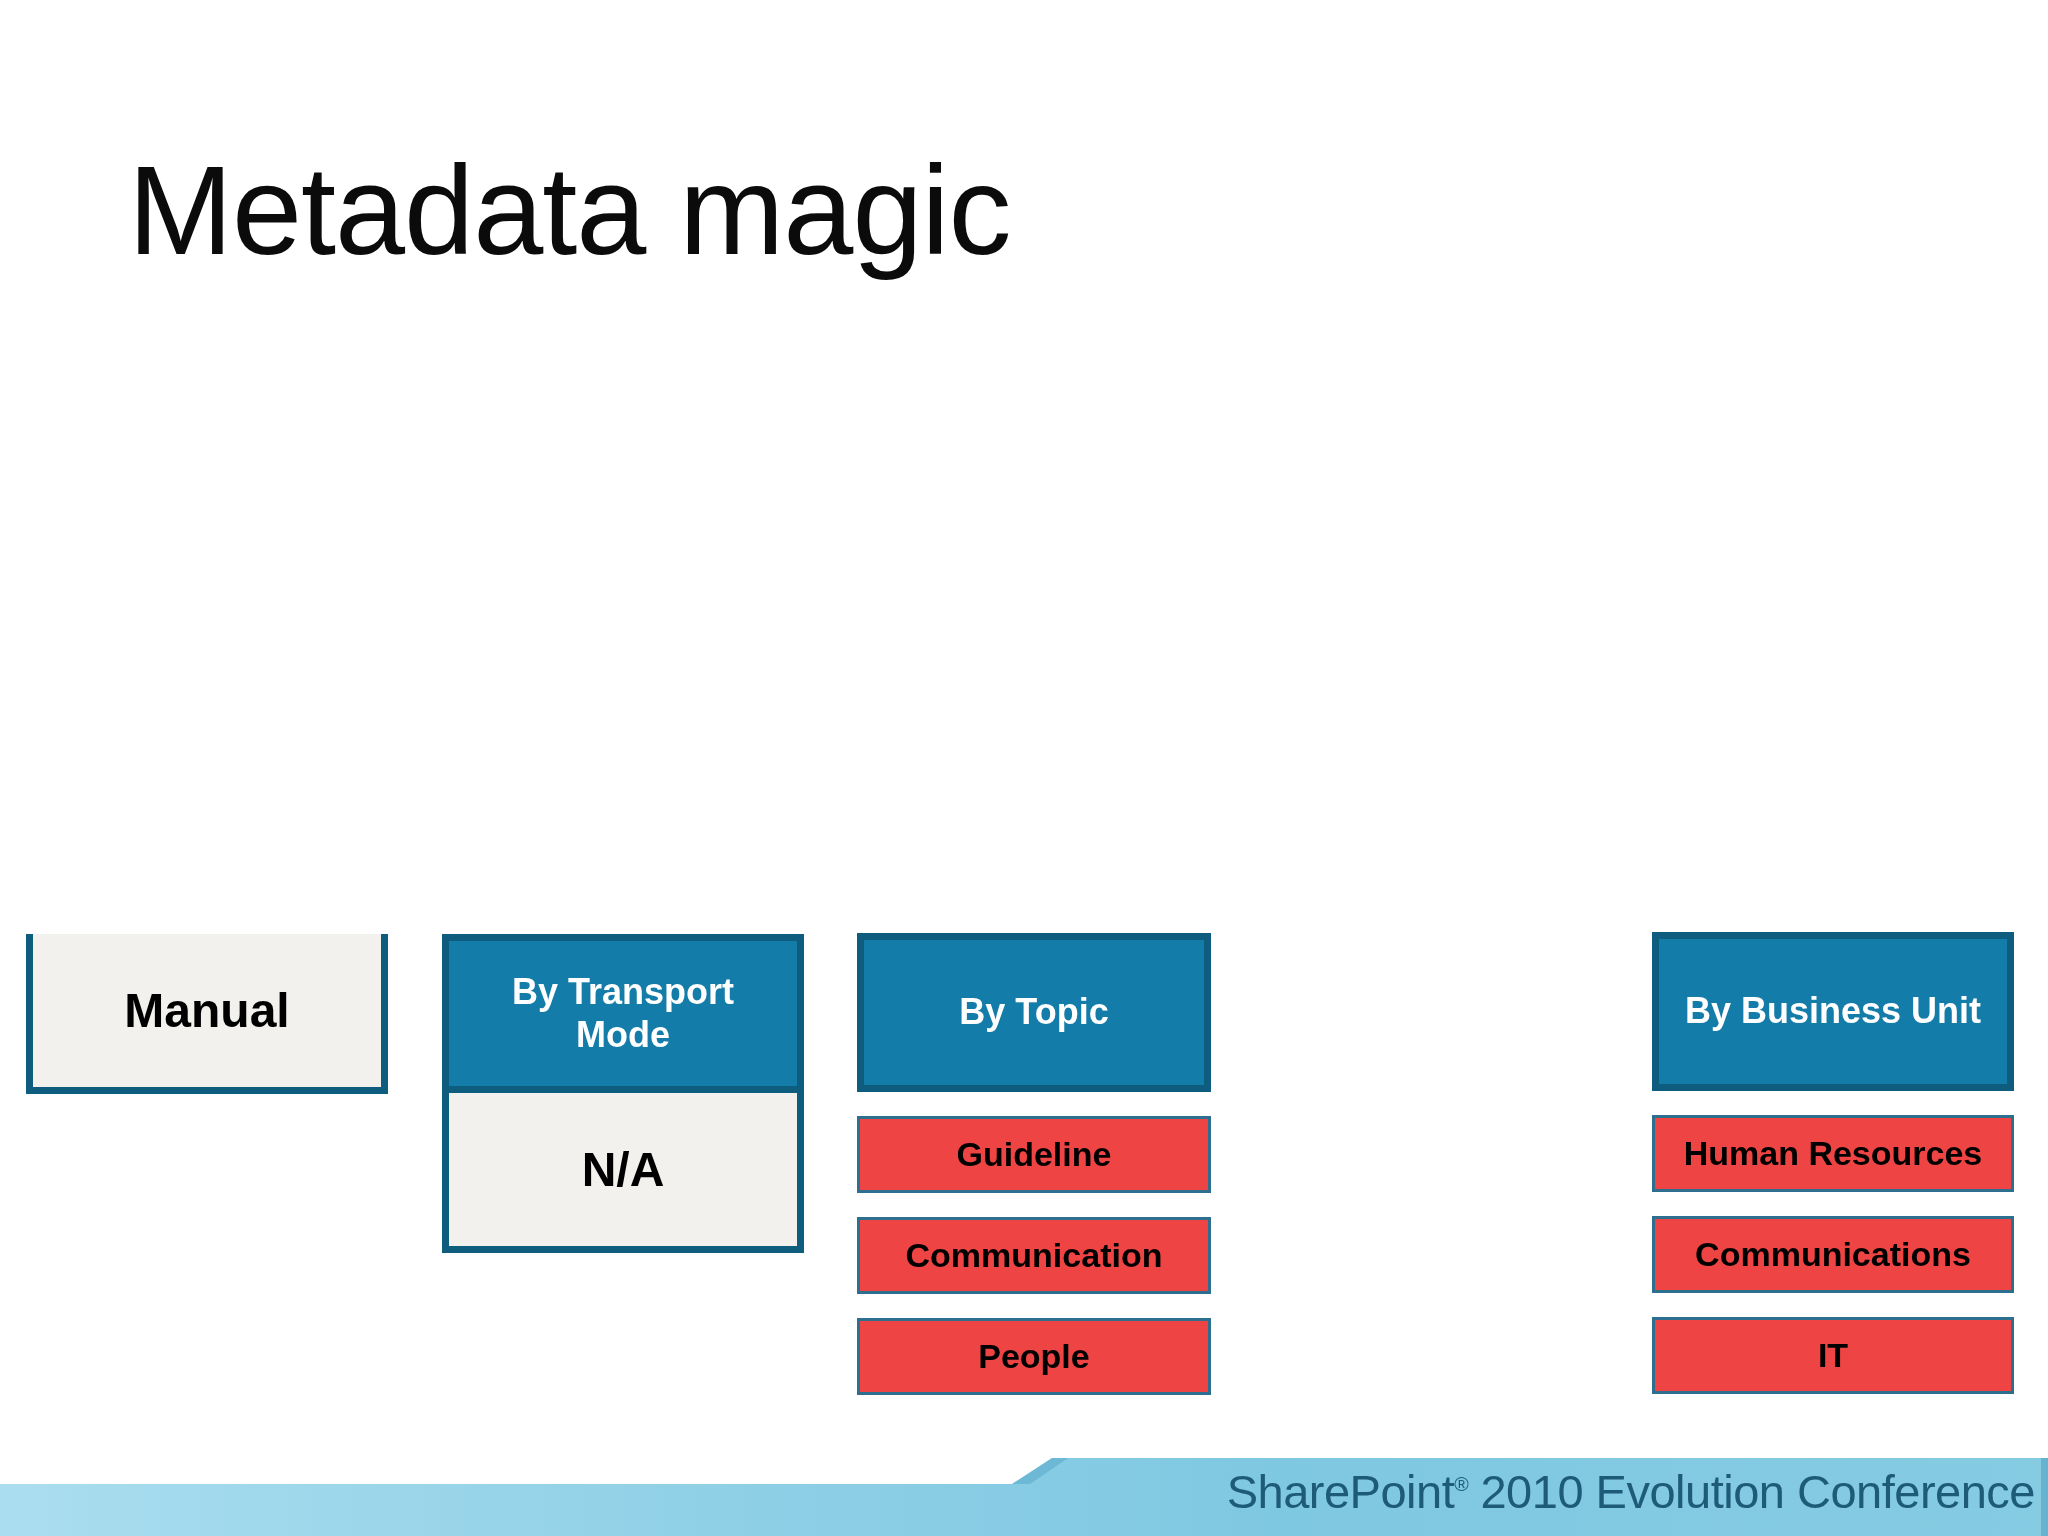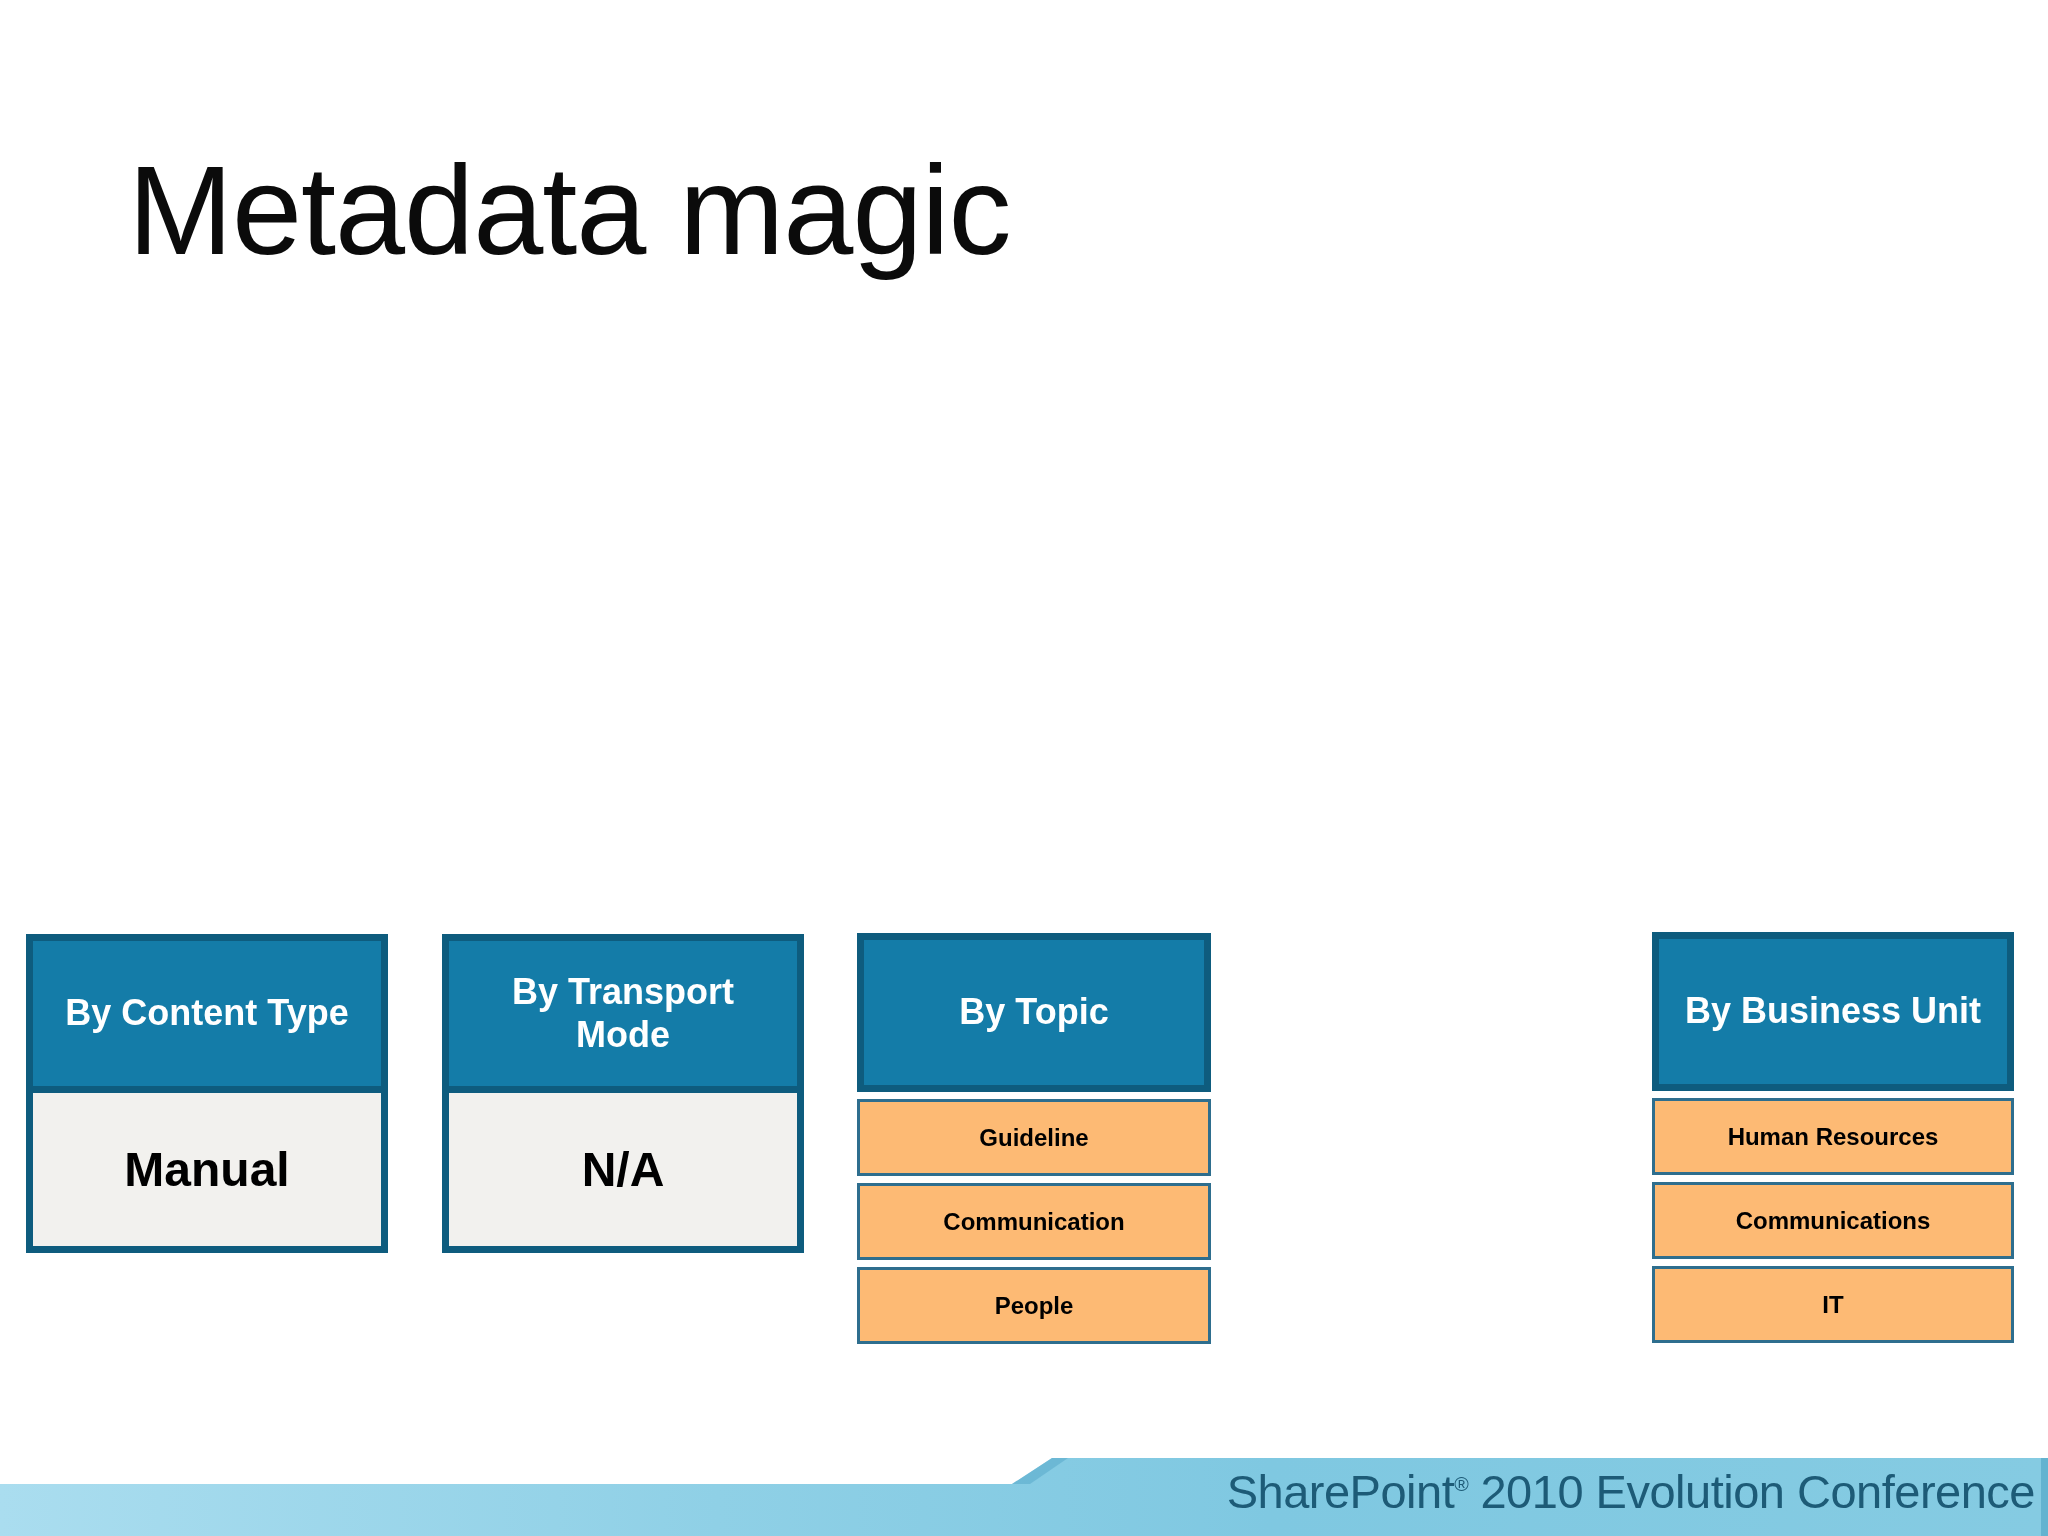--- a/index.html
+++ b/index.html
@@ -78,26 +78,26 @@
     color:#000000;
     font-weight:700;
     font-size:48px;
     display:flex;
     align-items:center;
     justify-content:center;
     text-align:center;
   }
   .box-cell {
     height:77px;
-    margin-top:7px;
-    background:#fdba74;
+    margin-top:24px;
+    background:#ef4444;
     border:3px solid #2E6E8E;
     color:#000000;
     font-weight:700;
-    font-size:24px;
+    font-size:34px;
     display:flex;
     align-items:center;
     justify-content:center;
     text-align:center;
   }
   .box-cell:first-of-type { margin-top:4px; }
 
   
   .footer-band {
     position:absolute;
@@ -125,21 +125,20 @@
 </head>
 <body>
 
 <div class="slide">
 
   <h1 class="title">Metadata magic</h1>
 
 
   <div class="boxes">
       <div class="box b1">
-        <div class="box-header">By Content Type</div>
         <div class="box-body">Manual</div>
       </div>
       <div class="box b2">
         <div class="box-header">By Transport Mode</div>
         <div class="box-body">N/A</div>
       </div>
       <div class="box b3">
         <div class="box-header">By Topic</div>
         <div class="box-cell">Guideline</div>
         <div class="box-cell">Communication</div>

